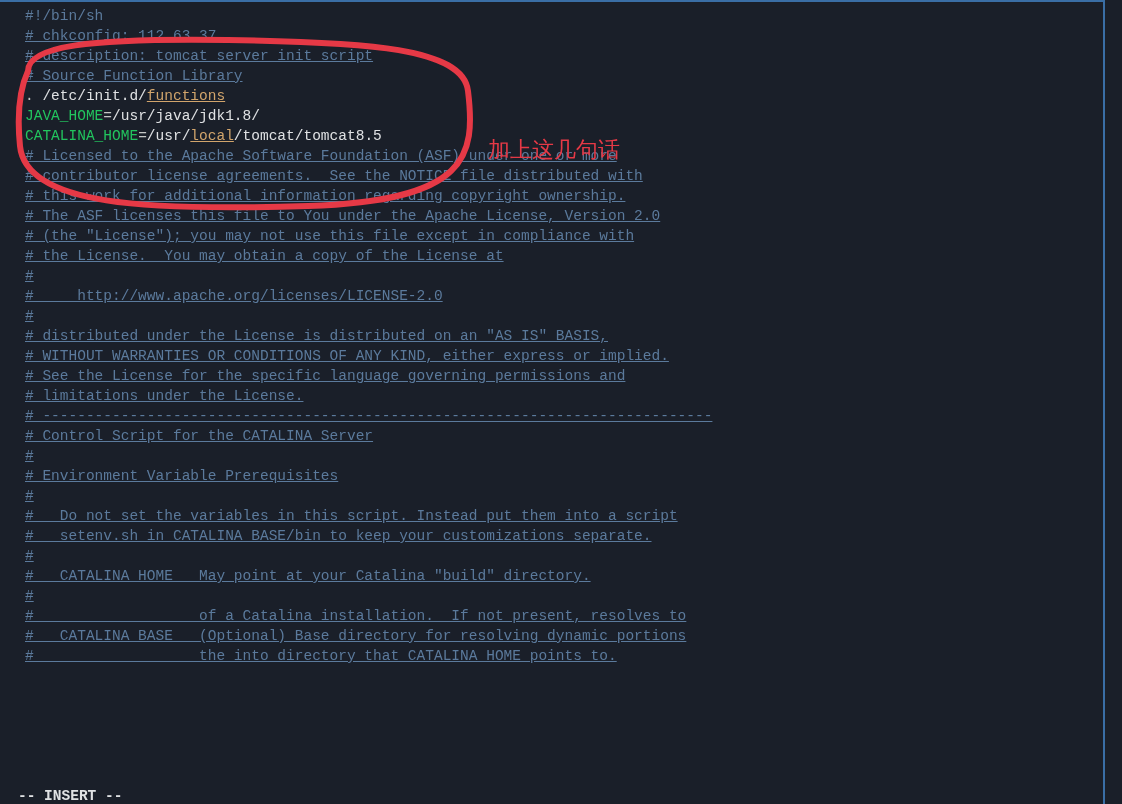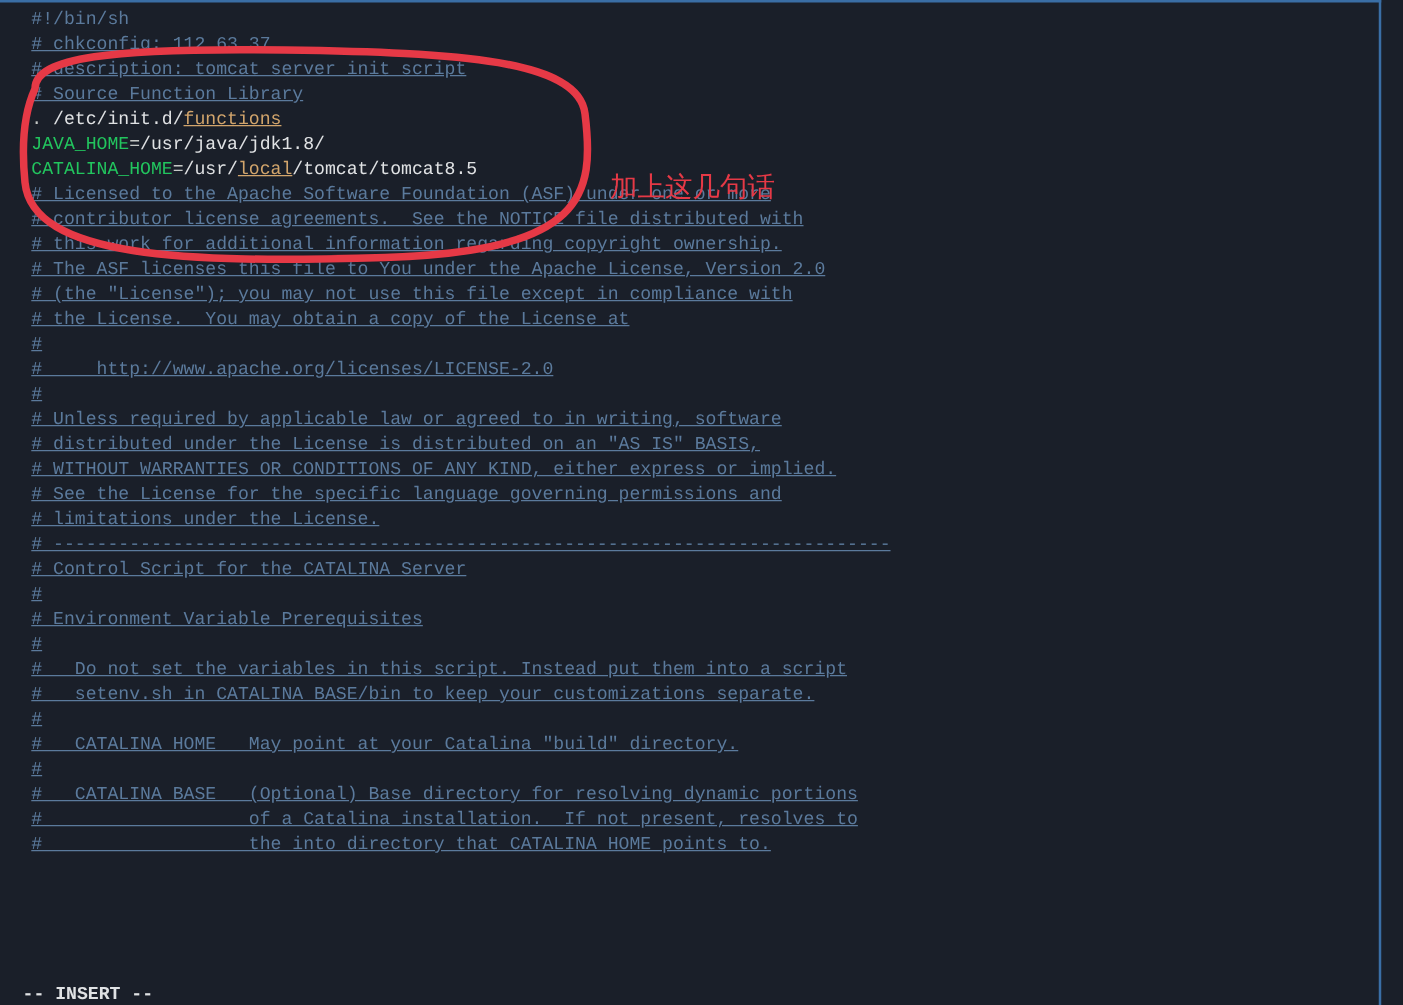--- a/index.html
+++ b/index.html
@@ -65,38 +65,37 @@
   <div class="line"></div>
   <div class="line"><span class="comment"># Licensed to the Apache Software Foundation (ASF) under one or more</span></div>
   <div class="line"><span class="comment"># contributor license agreements.  See the NOTICE file distributed with</span></div>
   <div class="line"><span class="comment"># this work for additional information regarding copyright ownership.</span></div>
   <div class="line"><span class="comment"># The ASF licenses this file to You under the Apache License, Version 2.0</span></div>
   <div class="line"><span class="comment"># (the "License"); you may not use this file except in compliance with</span></div>
   <div class="line"><span class="comment"># the License.  You may obtain a copy of the License at</span></div>
   <div class="line"><span class="comment">#</span></div>
   <div class="line"><span class="comment">#     http://www.apache.org/licenses/LICENSE-2.0</span></div>
   <div class="line"><span class="comment">#</span></div>
-  <div class="line"><span class="comment"># Unless required by applicable law or agreed to in writing, software</span></div>
   <div class="line"><span class="comment"># distributed under the License is distributed on an "AS IS" BASIS,</span></div>
   <div class="line"><span class="comment"># WITHOUT WARRANTIES OR CONDITIONS OF ANY KIND, either express or implied.</span></div>
   <div class="line"><span class="comment"># See the License for the specific language governing permissions and</span></div>
   <div class="line"><span class="comment"># limitations under the License.</span></div>
   <div class="line"></div>
   <div class="line"><span class="comment"># -----------------------------------------------------------------------------</span></div>
   <div class="line"><span class="comment"># Control Script for the CATALINA Server</span></div>
   <div class="line"><span class="comment">#</span></div>
   <div class="line"><span class="comment"># Environment Variable Prerequisites</span></div>
   <div class="line"><span class="comment">#</span></div>
   <div class="line"><span class="comment">#   Do not set the variables in this script. Instead put them into a script</span></div>
   <div class="line"><span class="comment">#   setenv.sh in CATALINA_BASE/bin to keep your customizations separate.</span></div>
   <div class="line"><span class="comment">#</span></div>
   <div class="line"><span class="comment">#   CATALINA_HOME   May point at your Catalina "build" directory.</span></div>
   <div class="line"><span class="comment">#</span></div>
+  <div class="line"><span class="comment">#                   of a Catalina installation.  If not present, resolves to</span></div>
   <div class="line"><span class="comment">#   CATALINA_BASE   (Optional) Base directory for resolving dynamic portions</span></div>
-  <div class="line"><span class="comment">#                   of a Catalina installation.  If not present, resolves to</span></div>
   <div class="line"><span class="comment">#                   the into directory that CATALINA_HOME points to.</span></div>
   <div class="status-bar">-- INSERT --</div>
 </div>
 
 <svg style="position:absolute;left:8px;top:36px;pointer-events:none;" width="480" height="180">
   <path d="M 20 35 C 20 10, 80 2, 220 4 C 360 6, 455 12, 460 55 C 468 120, 460 165, 300 170 C 140 175, 18 170, 12 110 C 8 70, 14 48, 20 35 Z" fill="none" stroke="#e63946" stroke-width="6" stroke-linecap="round" stroke-linejoin="round"></path>
 </svg>
 
 <div class="annotation" style="left:488px;top:140px;">加上这几句话</div>
 

